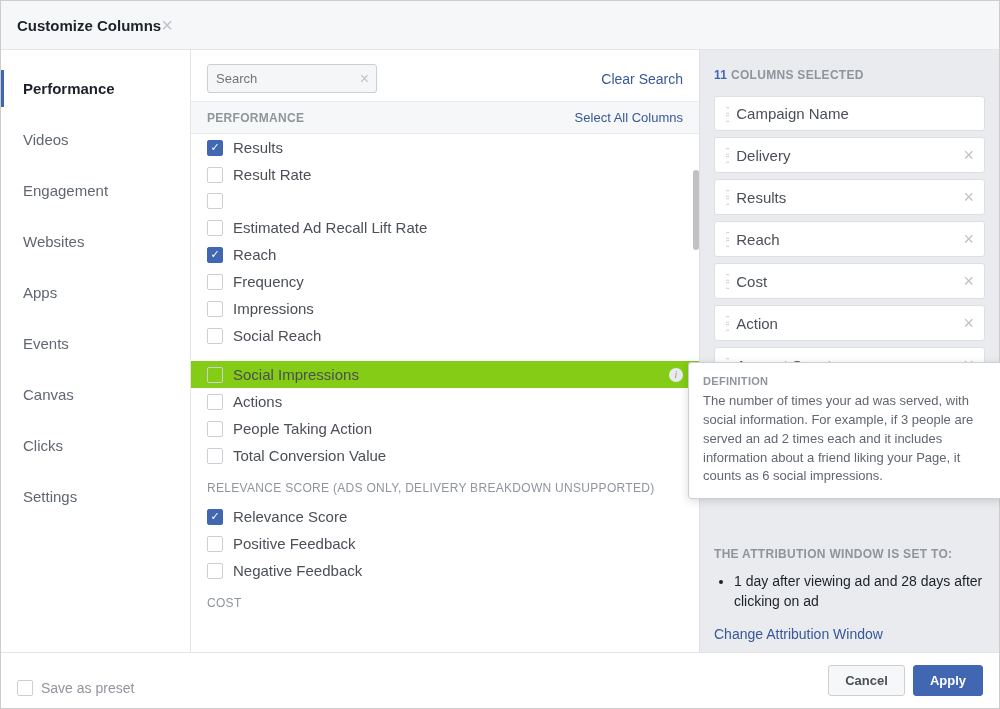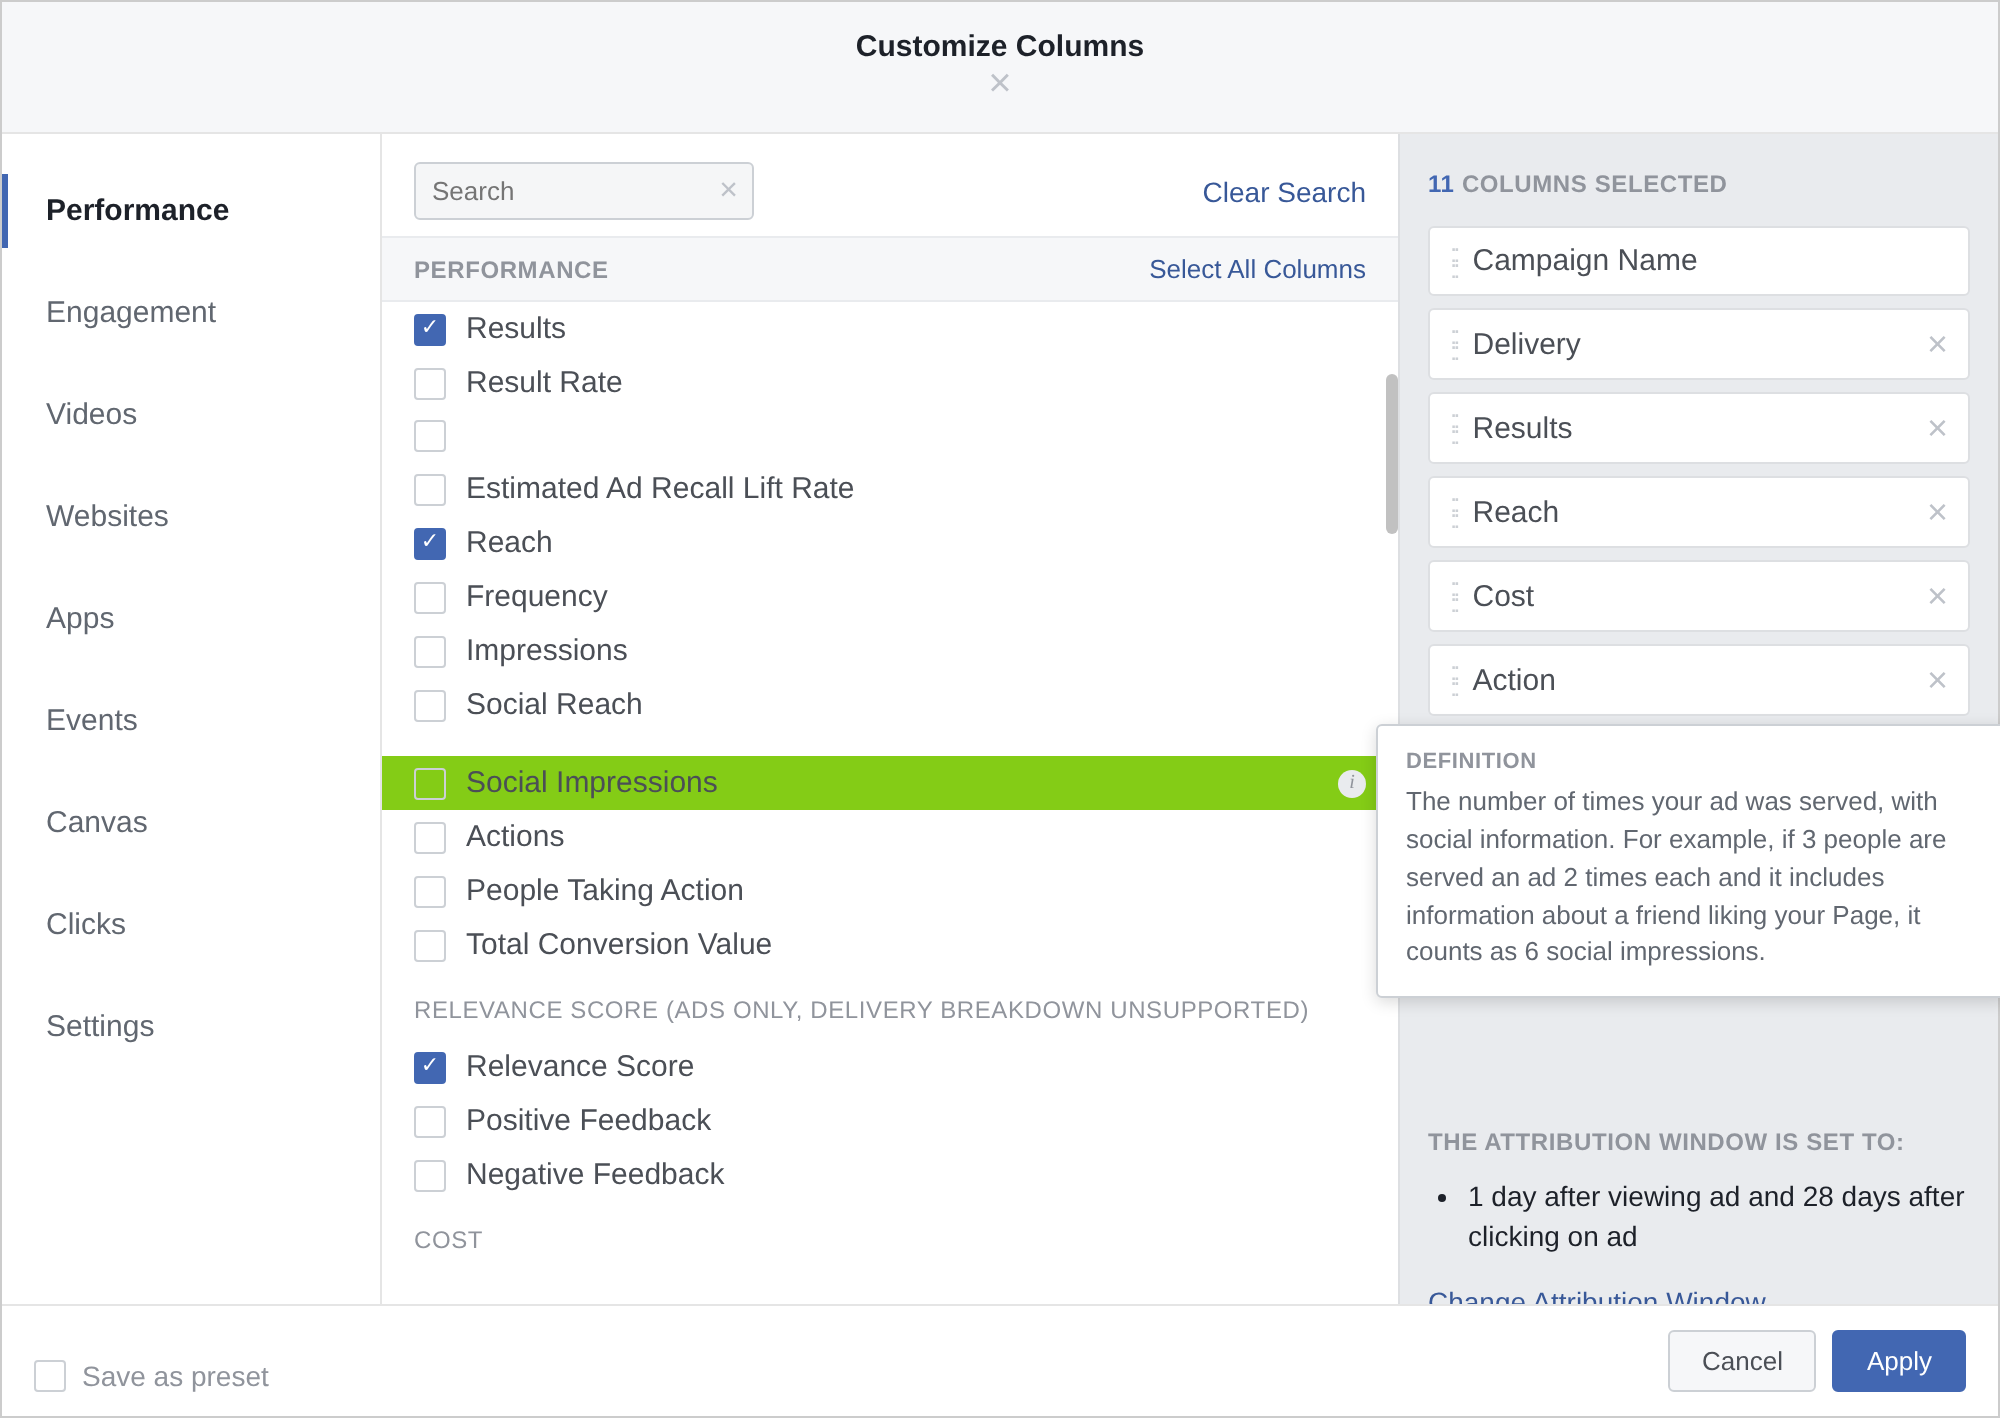--- a/index.html
+++ b/index.html
@@ -1,20 +1,20 @@
 <!DOCTYPE html>
 <html><head>
 <meta charset="utf-8">
 <style>
 * { box-sizing: border-box; margin: 0; padding: 0; }
 body { font-family: Helvetica, Arial, sans-serif; font-size: 14px; color: #1d2129; background: #fff; }
 
 .modal { width: 1000px; height: 709px; display: flex; flex-direction: column; border: 1px solid #ccc; }
 
-.modal-header { padding: 14px 16px; border-bottom: 1px solid #e5e5e5; background: #f6f7f9; display: flex; justify-content: space-between; align-items: center; flex-direction: column; }
+.modal-header { padding: 14px 16px; border-bottom: 1px solid #e5e5e5; background: #f6f7f9; display: flex; align-items: center; }
 .modal-title { font-size: 15px; font-weight: bold; color: #1d2129; }
 .close-x { color: #bec2c9; font-size: 20px; cursor: pointer; font-weight: normal; line-height: 1; }
 
 .modal-body { flex: 1; display: flex; overflow: hidden; }
 
 .sidebar { width: 190px; border-right: 1px solid #e5e5e5; padding-top: 20px; }
 .sidebar-item { padding: 10px 16px 10px 22px; color: #616770; cursor: pointer; font-size: 15px; margin-bottom: 14px; }
 .sidebar-item.active { border-left: 3px solid #4267b2; padding-left: 19px; font-weight: bold; color: #1d2129; }
 
 .center { flex: 1; display: flex; flex-direction: column; overflow: hidden; position: relative; }
@@ -56,40 +56,40 @@
 .attr-block { margin-top: 158px; }
 .attr-title { color: #90949c; font-size: 12px; font-weight: bold; letter-spacing: 0.3px; margin-bottom: 10px; }
 .attr-list { list-style: disc; padding-left: 20px; color: #1d2129; font-size: 14px; margin-bottom: 14px; }
 .attr-list li { line-height: 1.45; }
 .attr-link { color: #385898; font-size: 14px; cursor: pointer; }
 
 .modal-footer { border-top: 1px solid #e5e5e5; padding: 12px 16px; display: flex; align-items: flex-end; background: #fff; }
 .preset { display: flex; align-items: center; gap: 8px; color: #90949c; font-size: 14px; }
 .preset .chk { margin-right: 0; }
 .btns { margin-left: auto; display: flex; gap: 8px; }
-.btn { padding: 7px 16px; border-radius: 3px; font-size: 13px; font-weight: normal; cursor: pointer; border: 1px solid; }
+.btn { padding: 7px 16px; border-radius: 3px; font-size: 13px; font-weight: bold; cursor: pointer; border: 1px solid; }
 .btn-cancel { background: #f6f7f9; border-color: #ccd0d5; color: #4b4f56; }
 .btn-apply { background: #4267b2; border-color: #4267b2; color: #fff; }
 </style>
 </head>
 <body>
 
 <div class="modal">
 
   <div class="modal-header">
     <div class="modal-title">Customize Columns</div>
     <div class="close-x">×</div>
   </div>
 
   <div class="modal-body">
 
     <div class="sidebar" id="sidebar">
         <div class="sidebar-item active">Performance</div>
+        <div class="sidebar-item">Videos</div>
         <div class="sidebar-item">Engagement</div>
-        <div class="sidebar-item">Videos</div>
         <div class="sidebar-item">Websites</div>
         <div class="sidebar-item">Apps</div>
         <div class="sidebar-item">Events</div>
         <div class="sidebar-item">Canvas</div>
         <div class="sidebar-item">Clicks</div>
         <div class="sidebar-item">Settings</div>
       </div>
 
     <div class="center">
       <div class="search-row">

